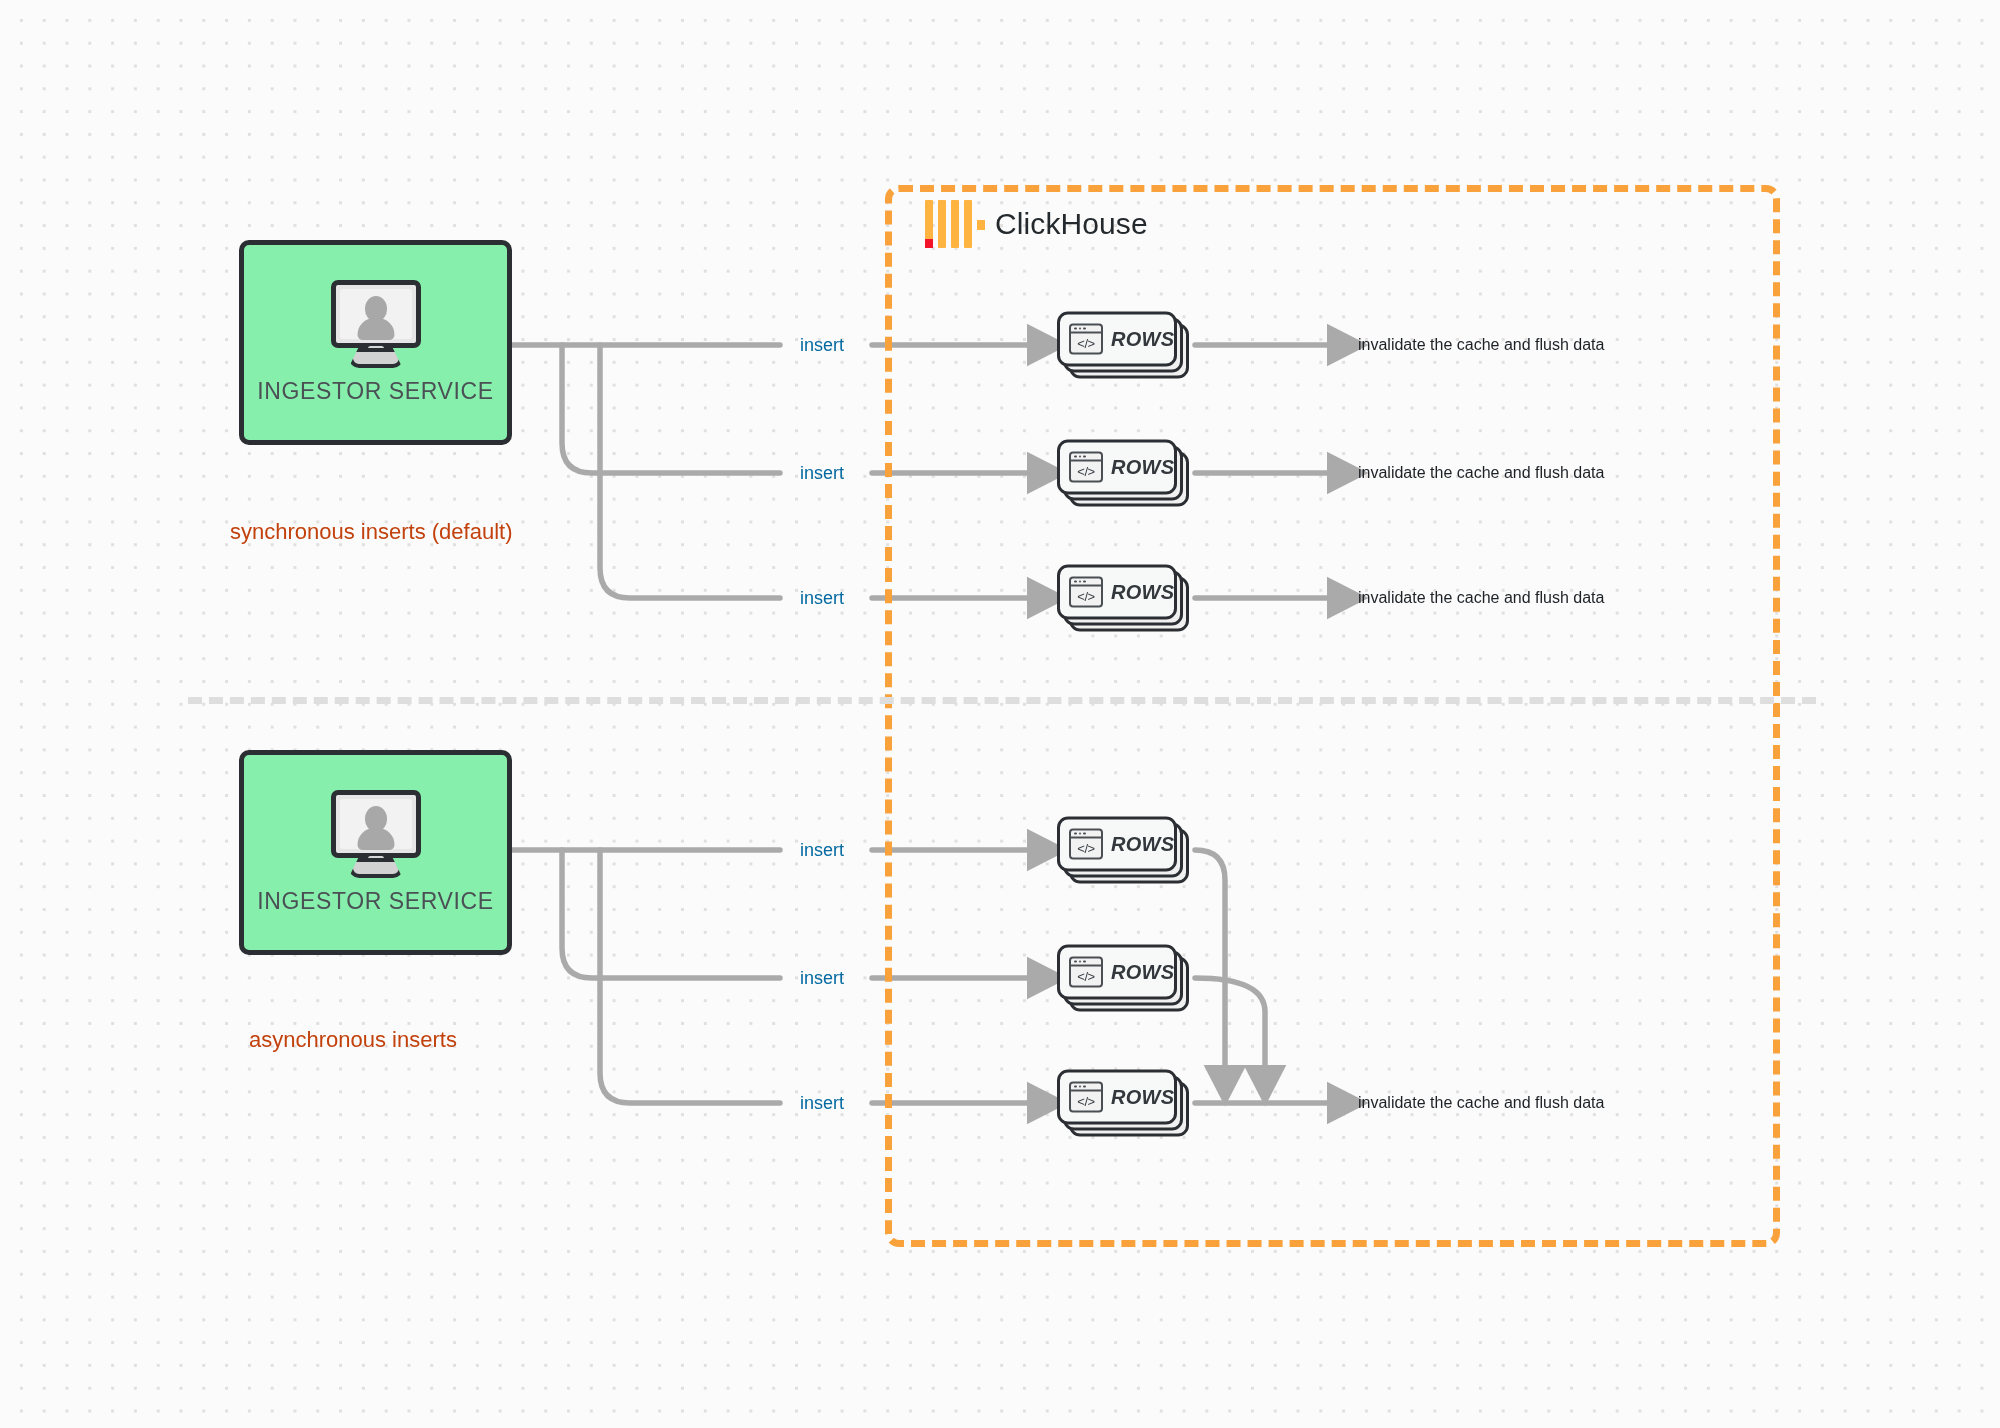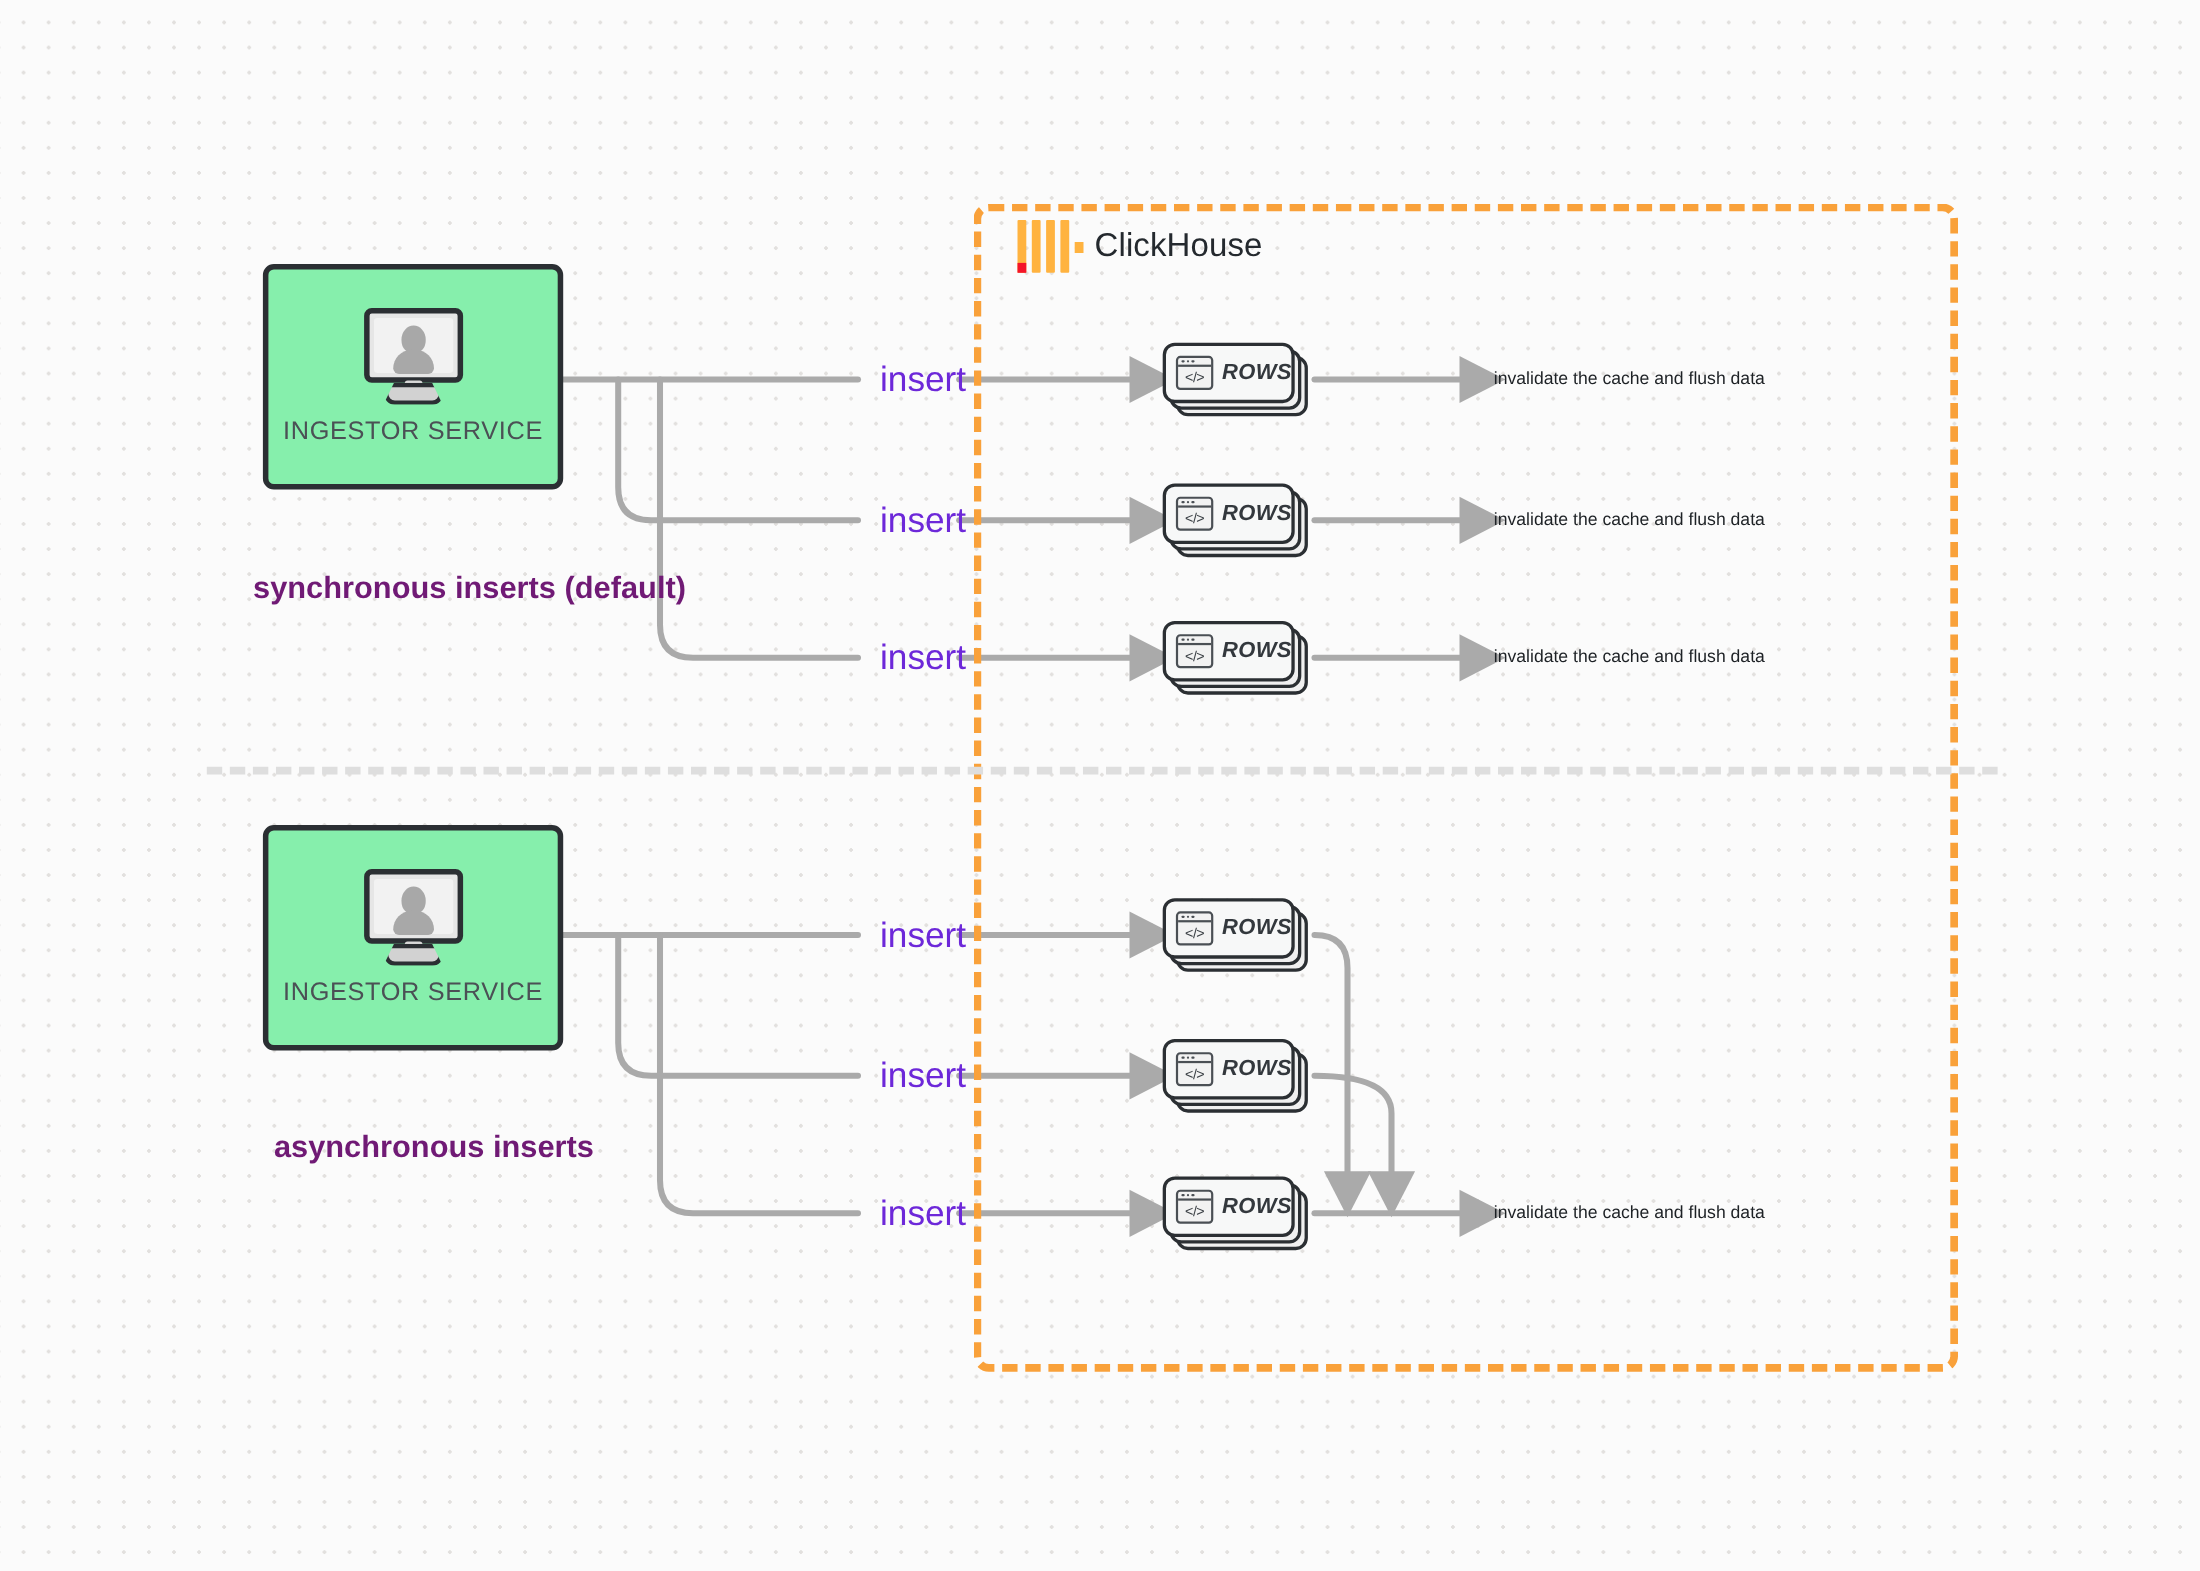--- a/index.html
+++ b/index.html
@@ -182,33 +182,33 @@
   .ingestor-label {
     font-size: 23px;
     color: #4b5055;
     letter-spacing: 0.6px;
     white-space: nowrap;
   }
 
   
   .group-caption {
     position: absolute;
-    font-size: 28px;
-    font-weight: bold;
-    color: #701a75;
+    font-size: 22px;
+    font-weight: normal;
+    color: #c2410c;
     white-space: nowrap;
   }
   .group-caption.sync  { left: 230px; top: 519px; }
   .group-caption.async { left: 249px; top: 1027px; }
 
   
   .insert-label {
     position: absolute;
-    font-size: 32px;
-    color: #6d28d9;
+    font-size: 18px;
+    color: #0369a1;
     white-space: nowrap;
     transform: translateY(-50%);
   }
 
   
   .rows-card {
     position: absolute;
     width: 132px;
     height: 67px;
     transform: translateY(-50%);

